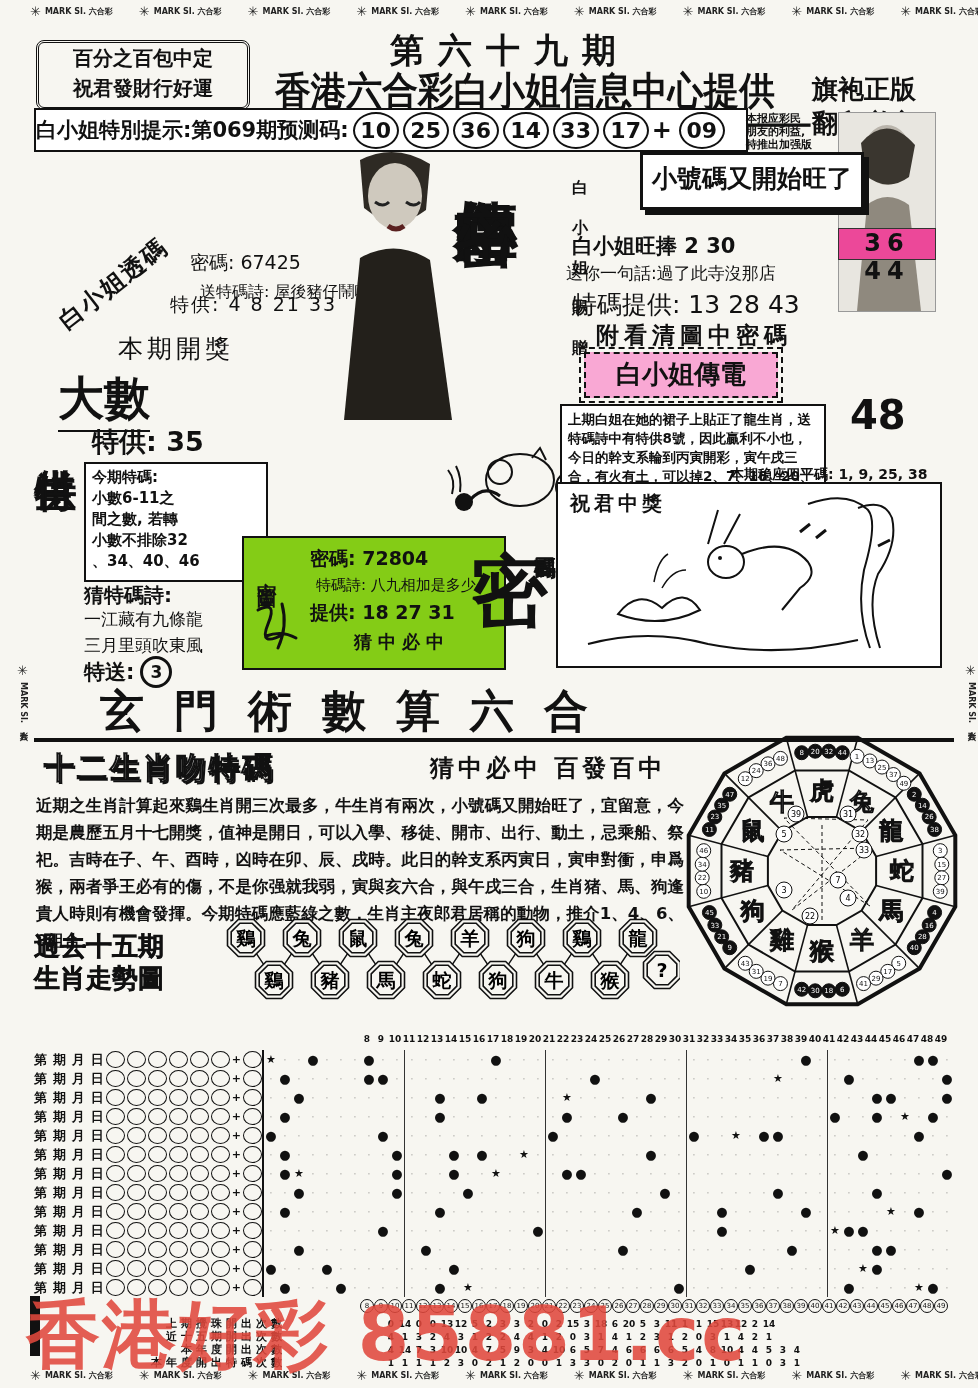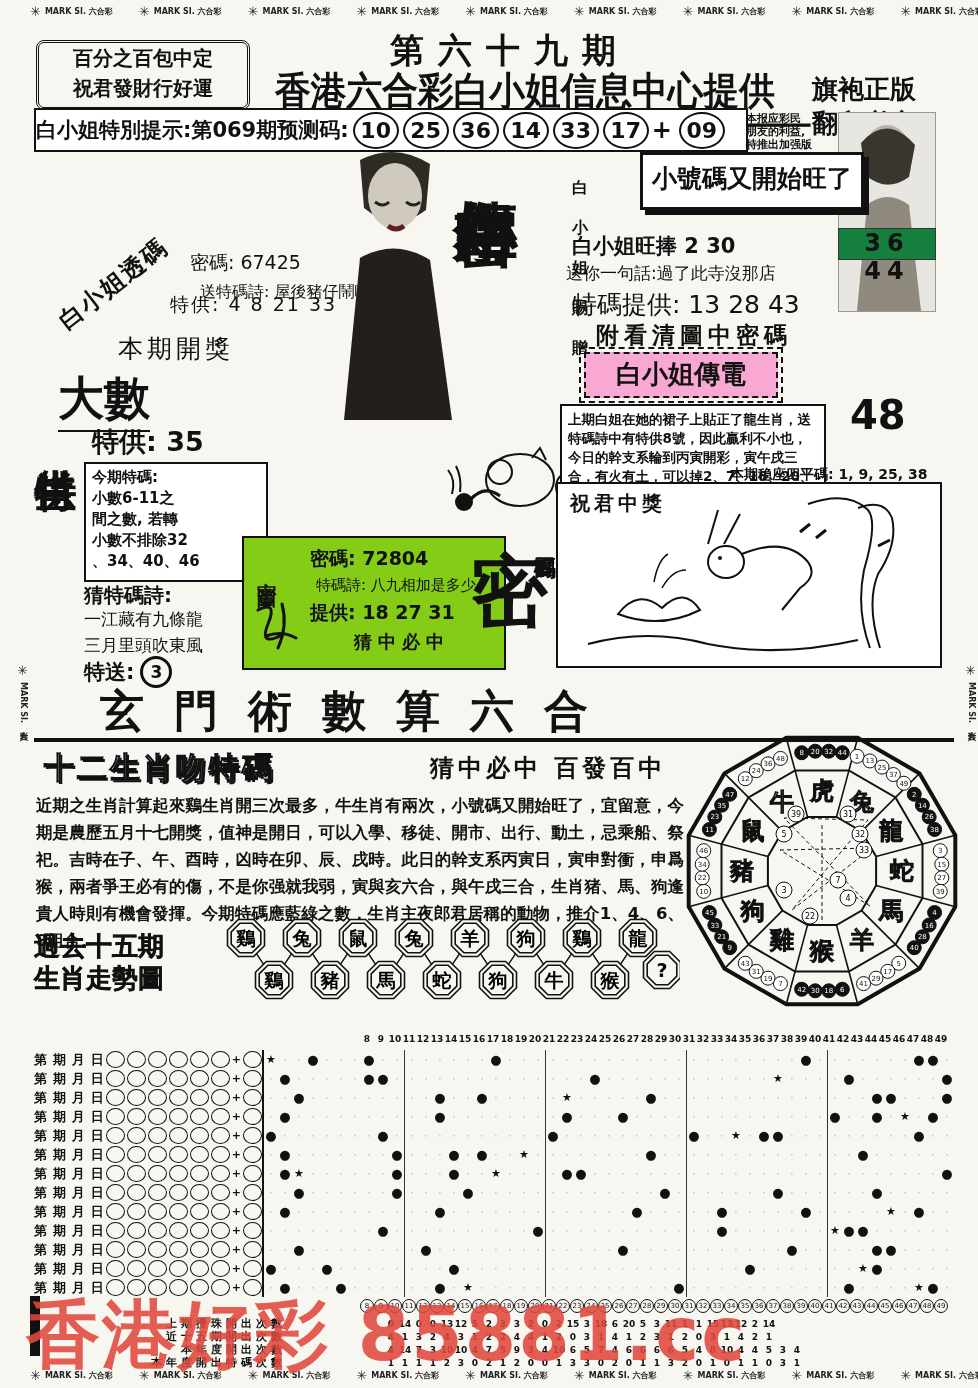--- a/index.html
+++ b/index.html
@@ -24,21 +24,21 @@
               transform:scale(1.02,1.1);border-bottom:3px solid #111;padding-bottom:6px;}
   .copyright{left:812px;top:72px;width:130px;font-size:26px;font-weight:bold;line-height:34px;white-space:pre-line;}
   .pred-row{left:34px;top:108px;width:710px;height:40px;border:2px solid #111;display:flex;align-items:center;
             background:#fff;}
   .pred-label{font-size:21px;font-weight:bold;white-space:nowrap;}
   .pred-circle{display:inline-flex;justify-content:center;align-items:center;width:42px;height:33px;
                border:2px solid #111;border-radius:50%;font-size:22px;font-weight:bold;margin-left:4px;}
   .pred-plus{font-size:24px;font-weight:bold;margin:0 3px;}
   .photo-note{left:746px;top:112px;width:92px;font-size:11px;font-weight:bold;line-height:13px;white-space:pre-line;}
   .photo{left:838px;top:112px;width:96px;height:198px;background:#e8e6e0;border:1px solid #999;overflow:hidden;}
-  .photo-numbers{left:838px;top:228px;width:96px;height:30px;background:#15803d;border:1px solid #333;
+  .photo-numbers{left:838px;top:228px;width:96px;height:30px;background:#ec4899;border:1px solid #333;
                  font-size:24px;font-weight:bold;text-align:center;line-height:28px;letter-spacing:6px;}
   
   .diag-title{left:48px;top:268px;font-size:24px;font-weight:bold;transform:rotate(-38deg);letter-spacing:2px;}
   .lp-code{left:190px;top:250px;font-size:19px;}
   .lp-poem{left:200px;top:282px;font-size:16px;}
   .lp-tg{left:170px;top:292px;font-size:19px;letter-spacing:2px;}
   .lp-draw{left:118px;top:332px;font-size:25px;letter-spacing:4px;}
   .bignum{left:58px;top:368px;width:300px;display:flex;gap:26px;font-size:46px;font-weight:900;}
   .bignum span{border-bottom:2px solid #111;}
   .lp-tg2{left:92px;top:424px;font-size:27px;font-weight:bold;}

